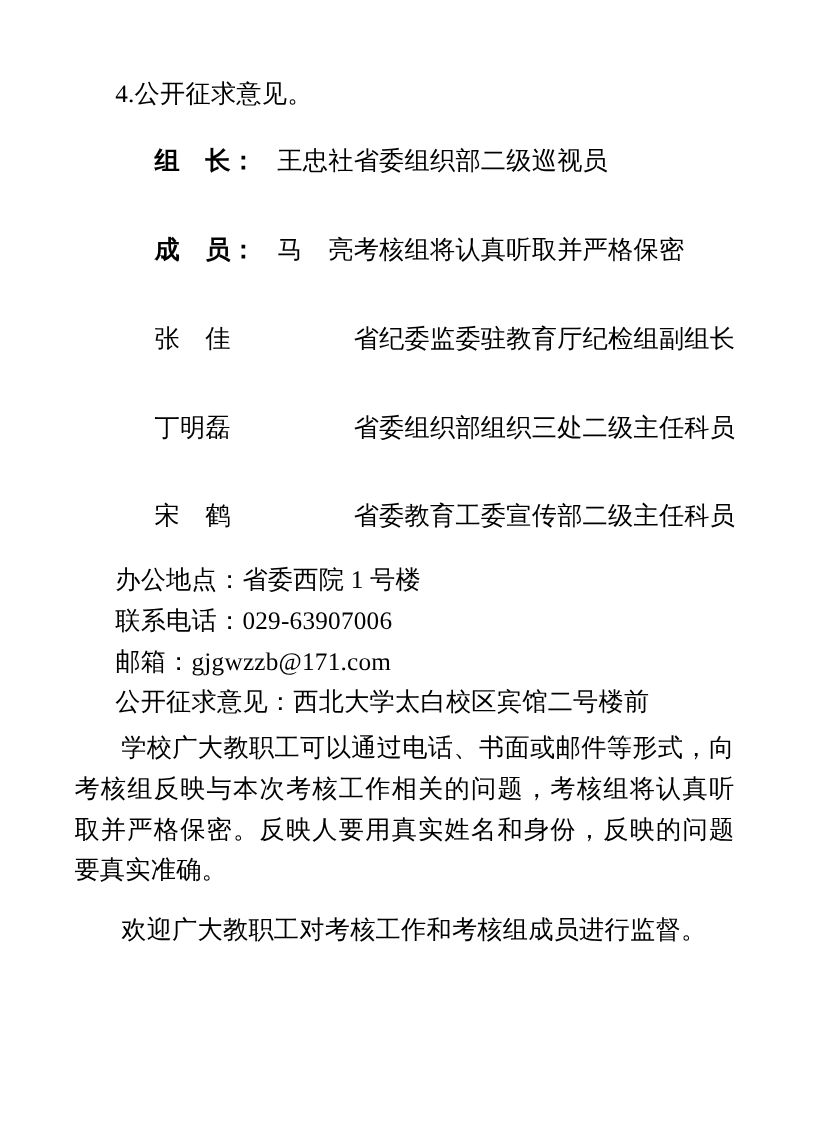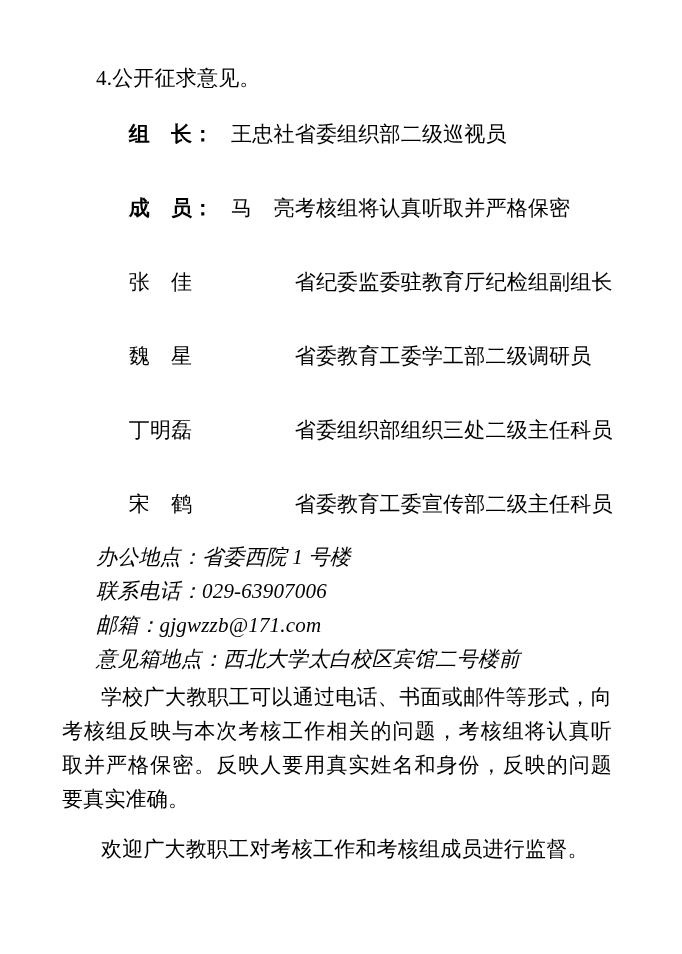--- a/index.html
+++ b/index.html
@@ -64,21 +64,20 @@
     display: inline-block;
     width: 166px;
   }
   .roster-title {
     display: inline-block;
   }
   .contact-line {
     margin-left: 34px;
     margin-bottom: 13px;
     letter-spacing: 0.2px;
-    font-style: italic;
   }
   .para {
     margin-top: 0;
     margin-bottom: 0;
     text-indent: 39px;
     line-height: 1.62;
     letter-spacing: 0.2px;
     text-align: justify;
     padding-right: 8px;
   }
@@ -100,35 +99,32 @@
     </div>
 
     <div class="line roster-line">
       <span class="roster-role">成　员：</span><span class="roster-name">马　亮</span><span class="roster-title">考核组将认真听取并严格保密</span>
     </div>
 
     <div class="line roster-line">
       <span class="roster-name-indent">张　佳</span><span class="roster-title">省纪委监委驻教育厅纪检组副组长</span>
     </div>
 
-    <div class="line roster-line">
-      <span class="roster-name-indent">魏　星</span><span class="roster-title">省委教育工委学工部二级调研员</span>
-    </div>
 
     <div class="line roster-line">
       <span class="roster-name-indent">丁明磊</span><span class="roster-title">省委组织部组织三处二级主任科员</span>
     </div>
 
     <div class="line roster-line">
       <span class="roster-name-indent">宋　鹤</span><span class="roster-title">省委教育工委宣传部二级主任科员</span>
     </div>
 
 
     <div class="line contact-line">办公地点：省委西院 1 号楼</div>
     <div class="line contact-line">联系电话：029-63907006</div>
     <div class="line contact-line">邮箱：gjgwzzb@171.com</div>
-    <div class="line contact-line" style="margin-bottom:10px;">意见箱地点：西北大学太白校区宾馆二号楼前</div>
+    <div class="line contact-line" style="margin-bottom:10px;">公开征求意见：西北大学太白校区宾馆二号楼前</div>
 
     <p class="para">学校广大教职工可以通过电话、书面或邮件等形式，向考核组反映与本次考核工作相关的问题，考核组将认真听取并严格保密。反映人要用真实姓名和身份，反映的问题要真实准确。</p>
     <p class="para">欢迎广大教职工对考核工作和考核组成员进行监督。</p>
 
   </div>
 </div>
 
 </body></html>

